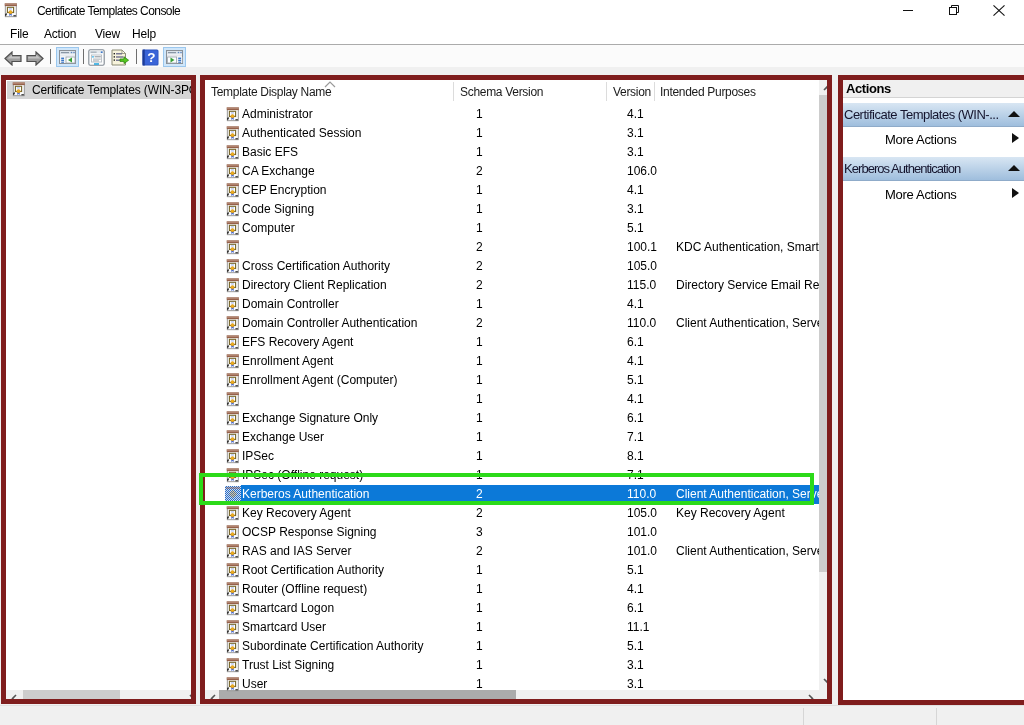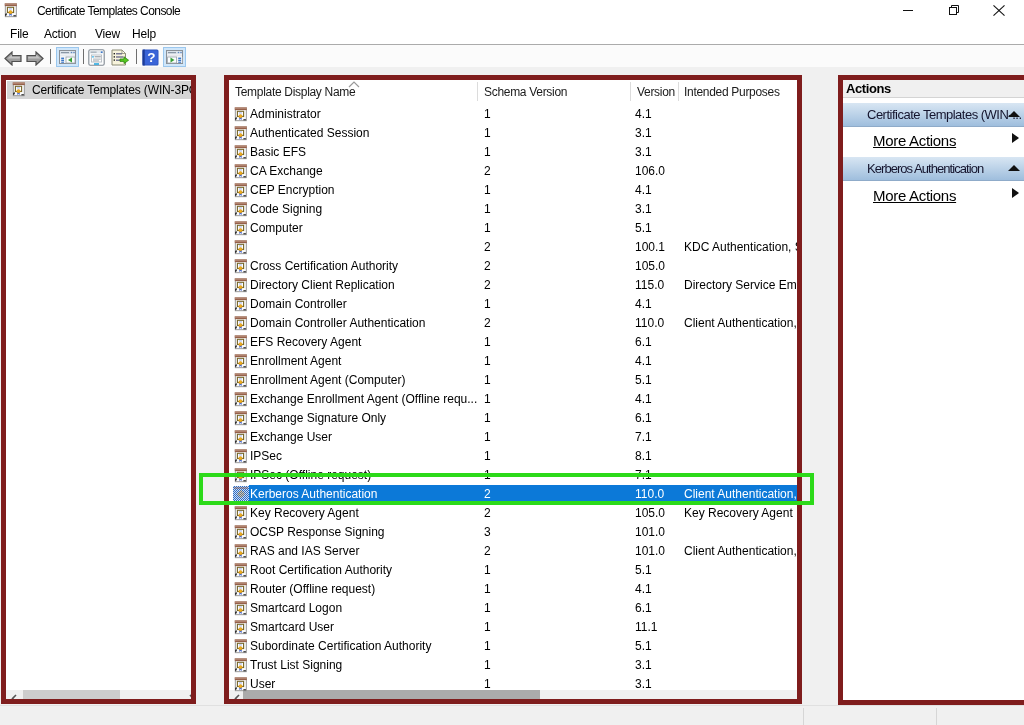--- a/index.html
+++ b/index.html
@@ -16,49 +16,49 @@
   .menu-item { position:absolute; top:3px; font-size:12px; letter-spacing:-0.2px; }
 
   
   #toolbar { left:0; top:45px; width:1024px; height:22px; background:#fbfbfb; }
   .tbsep { position:absolute; top:4px; width:1px; height:15px; background:#6e6e6e; }
   .tbtoggle { position:absolute; top:2px; width:23px; height:20px; background:#cfe6fa; border:1px solid #9bc7ee; }
 
   
   .pane { position:absolute; border:5px solid #7f1d1d; background:#fff; overflow:hidden; }
   #leftpane  { left:1px;  top:75px; width:195px; height:629px; }
-  #listpane  { left:200px; top:75px; width:578px; height:629px;margin-left:24px; }
+  #listpane  { left:200px; top:75px; width:632px; height:629px; }
   #actpane   { left:838px; top:75px; width:198px; height:630px; }
 
   
   #tree-sel { position:absolute; left:1px; top:1px; width:192px; height:18px; background:#d5d5d5; }
   #tree-label { position:absolute; left:26px; top:3px; font-size:12px; letter-spacing:-0.15px; white-space:nowrap; }
 
   
   .hdrtext { position:absolute; top:0; height:24px; line-height:25px; font-size:12px; letter-spacing:-0.3px; color:#1a1a1a; white-space:nowrap; }
   .hdrsep { position:absolute; top:2px; height:19px; width:1px; background:#dcdcdc; }
 
   
-  #rows { position:absolute; left:0; top:25px; width:614px; }
+  #rows { position:absolute; left:16px; top:25px; width:614px; }
   .row { position:relative; height:19px; font-size:12px; letter-spacing:0; white-space:nowrap; }
   .row .c1 { position:absolute; left:21px; top:0; height:19px; line-height:19px; }
   .row .c2 { position:absolute; left:255px; top:0; height:19px; line-height:19px; }
   .row .c3 { position:absolute; left:406px; top:0; height:19px; line-height:19px; }
   .row .c4 { position:absolute; left:455px; top:0; height:19px; line-height:19px; width:158px; overflow:hidden; }
   .row svg.tpl { position:absolute; left:5px; top:2px; }
 
   
   .sbtrack { position:absolute; background:#f0f0f0; z-index:5; }
   .sbthumb { position:absolute; background:#cdcdcd; z-index:6; }
   #listpane svg, #leftpane svg { z-index:7; }
 
   
   #act-title { position:absolute; left:0; top:0; width:100%; height:18px; background:#f0f0f0; border-bottom:1px solid #d4d4d4; font-weight:bold; font-size:13px; line-height:18px; padding-left:3px; letter-spacing:-0.4px; }
-  .actband { position:absolute; left:0; width:181px; height:24px; background:linear-gradient(#d8e6f3,#9fbedd); border-bottom:1px solid #8fabc9; font-size:13px; line-height:24px; padding-left:24px; letter-spacing:-0.8px; color:#15152e; white-space:nowrap; overflow:hidden; }
-  .actmore { position:absolute; left:30px; font-size:15px; letter-spacing:-0.3px;text-decoration:underline; }
+  .actband { position:absolute; left:0; width:181px; height:24px; background:linear-gradient(#d8e6f3,#9fbedd); border-bottom:1px solid #8fabc9; font-size:13px; line-height:24px; padding-left:1px; letter-spacing:-0.8px; color:#15152e; white-space:nowrap; overflow:hidden; }
+  .actmore { position:absolute; left:42px; font-size:13px; letter-spacing:-0.3px; }
   .tri-up { position:absolute; width:0; height:0; border-left:6px solid transparent; border-right:6px solid transparent; border-bottom:6px solid #111; }
   .tri-right { position:absolute; width:0; height:0; border-top:5px solid transparent; border-bottom:5px solid transparent; border-left:7px solid #111; }
 
   
   #greenbox { position:absolute; left:199px; top:473px; width:615px; height:32px; border:4px solid #2cda19; z-index:30; }
 
   
   #statusbar { position:absolute; left:0; top:705px; width:1024px; height:20px; background:#f0f0f0; border-top:1px solid #e0e0e0; }
   .st-sep { position:absolute; top:2px; height:17px; width:1px; background:#d6d6d6; }
 </style>
@@ -475,21 +475,20 @@
           <rect x="1.3" y="0.9" width="11" height="12.8" fill="#fbfbfb" stroke="#8f8f8f" stroke-width="0.9"></rect>
           <rect x="0.8" y="0.4" width="12" height="2.7" fill="#96604a"></rect>
           <rect x="0.8" y="0.4" width="12" height="1.2" fill="#c29a88"></rect>
           <rect x="3.4" y="4.3" width="6.2" height="5.2" fill="#fff" stroke="#756528" stroke-width="1.1"></rect>
           <rect x="4.9" y="5.5" width="3" height="0.9" fill="#8ca2e2"></rect>
           <path d="M5.3 9.4 L5.3 13 L6.5 11.9 L7.7 13 L7.7 9.4 Z" fill="#3a62d8"></path>
           <circle cx="6.5" cy="9.2" r="1.7" fill="#eeac1c" stroke="#c88c16" stroke-width="0.5"></circle>
           <path d="M1 11.1 L2.6 10.1 L2.9 11.9 L1.3 13.2 Z" fill="#2b2b2b"></path>
           <rect x="9.4" y="12.1" width="2.5" height="1.3" fill="#3c3c3c"></rect>
         </svg>
-        <div class="c1">Exchange Enrollment Agent (Offline requ...</div>
         <div class="c2">1</div>
         <div class="c3">4.1</div>
       </div>
 <div class="row">
         <svg class="tpl" width="14" height="15" viewBox="0 0 14 15">
           <rect x="1.3" y="0.9" width="11" height="12.8" fill="#fbfbfb" stroke="#8f8f8f" stroke-width="0.9"></rect>
           <rect x="0.8" y="0.4" width="12" height="2.7" fill="#96604a"></rect>
           <rect x="0.8" y="0.4" width="12" height="1.2" fill="#c29a88"></rect>
           <rect x="3.4" y="4.3" width="6.2" height="5.2" fill="#fff" stroke="#756528" stroke-width="1.1"></rect>
           <rect x="4.9" y="5.5" width="3" height="0.9" fill="#8ca2e2"></rect>

